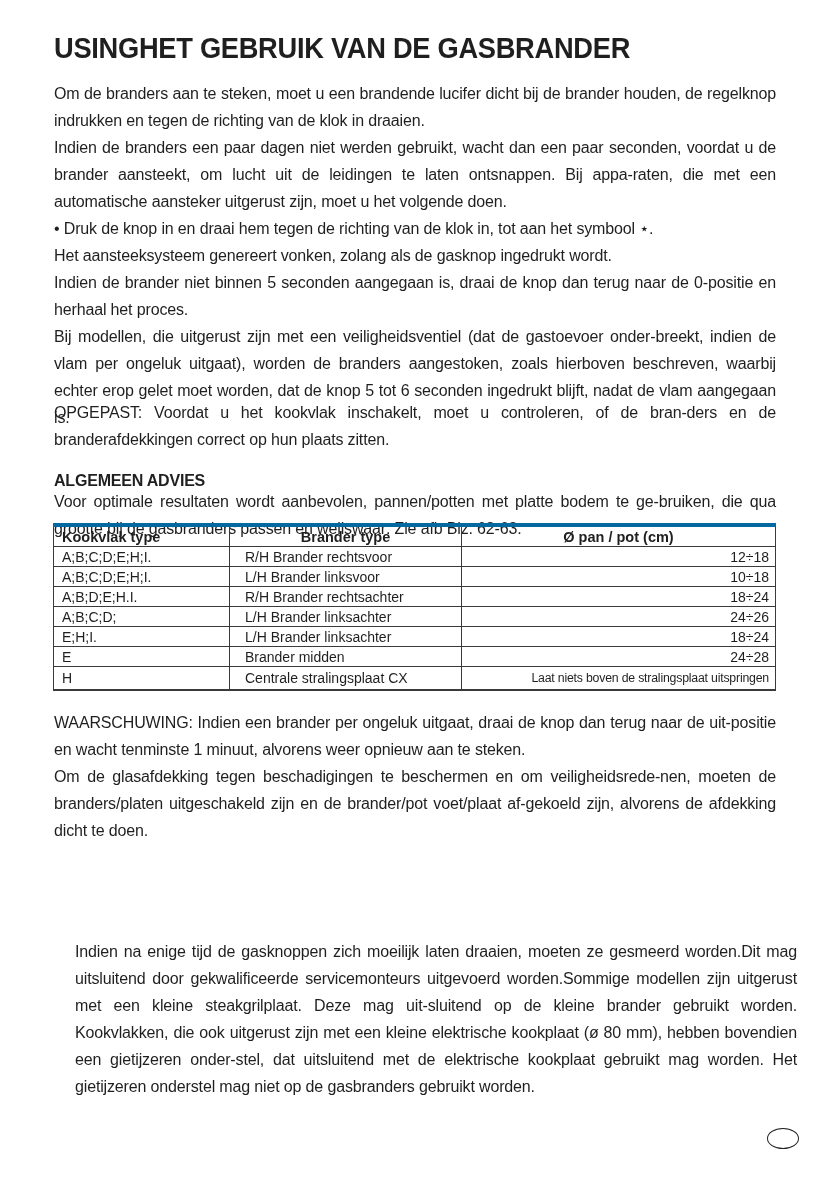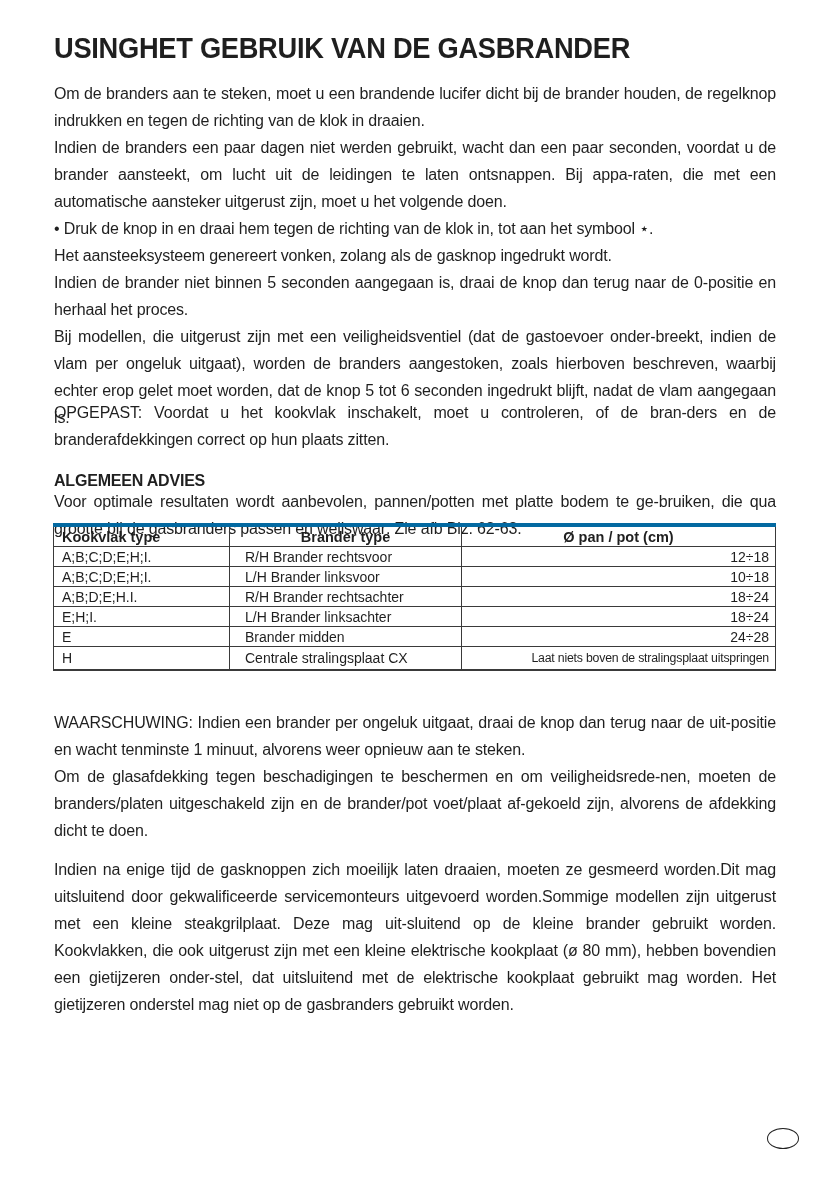--- a/index.html
+++ b/index.html
@@ -56,21 +56,21 @@
       position: absolute;
       top: 448px;
       left: 0;
       font-size: 16px;
       font-weight: bold;
       letter-spacing: -0.2px;
       margin-top: 24px;
     }
     .advies-text { top: 488px; }
     .block3 { top: 709px; }
-    .block4 { top: 856px; }
+    .block4 { top: 938px; margin-left: 21px; }
 
     table.gastable {
       position: absolute;
       top: 523px;
       left: -1px;
       width: 722px;
       border-collapse: collapse;
       font-size: 14px;
       line-height: 18px;
       table-layout: fixed;
@@ -159,20 +159,25 @@
         <td class="c1">A;B;C;D;E;H;I.</td>
         <td class="c2">L/H Brander linksvoor</td>
         <td class="c3">10÷18</td>
       </tr>
       <tr>
         <td class="c1">A;B;D;E;H.I.</td>
         <td class="c2">R/H Brander rechtsachter</td>
         <td class="c3">18÷24</td>
       </tr>
       <tr>
+        <td class="c1">A;B;C;D;</td>
+        <td class="c2">L/H Brander linksachter</td>
+        <td class="c3">24÷26</td>
+      </tr>
+      <tr>
         <td class="c1">E;H;I.</td>
         <td class="c2">L/H Brander linksachter</td>
         <td class="c3">18÷24</td>
       </tr>
       <tr>
         <td class="c1">E</td>
         <td class="c2">Brander midden</td>
         <td class="c3">24÷28</td>
       </tr>
       <tr>

